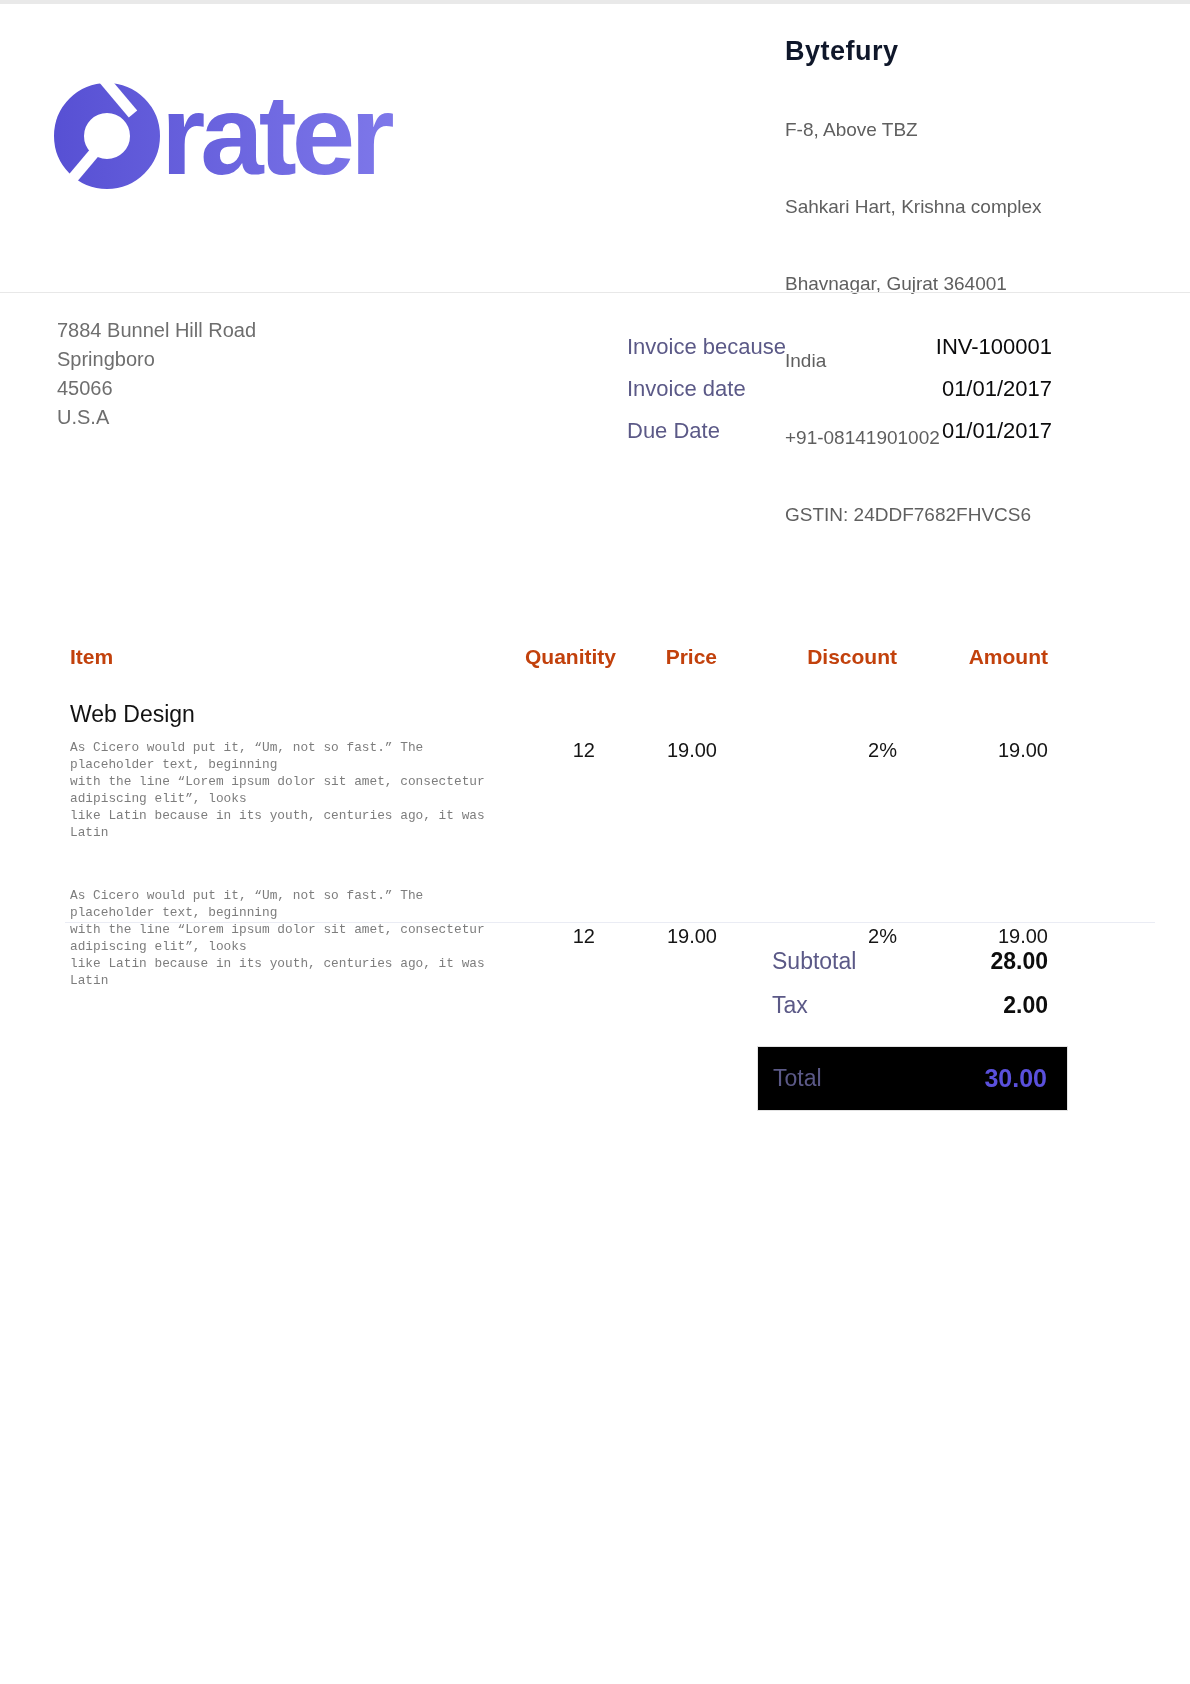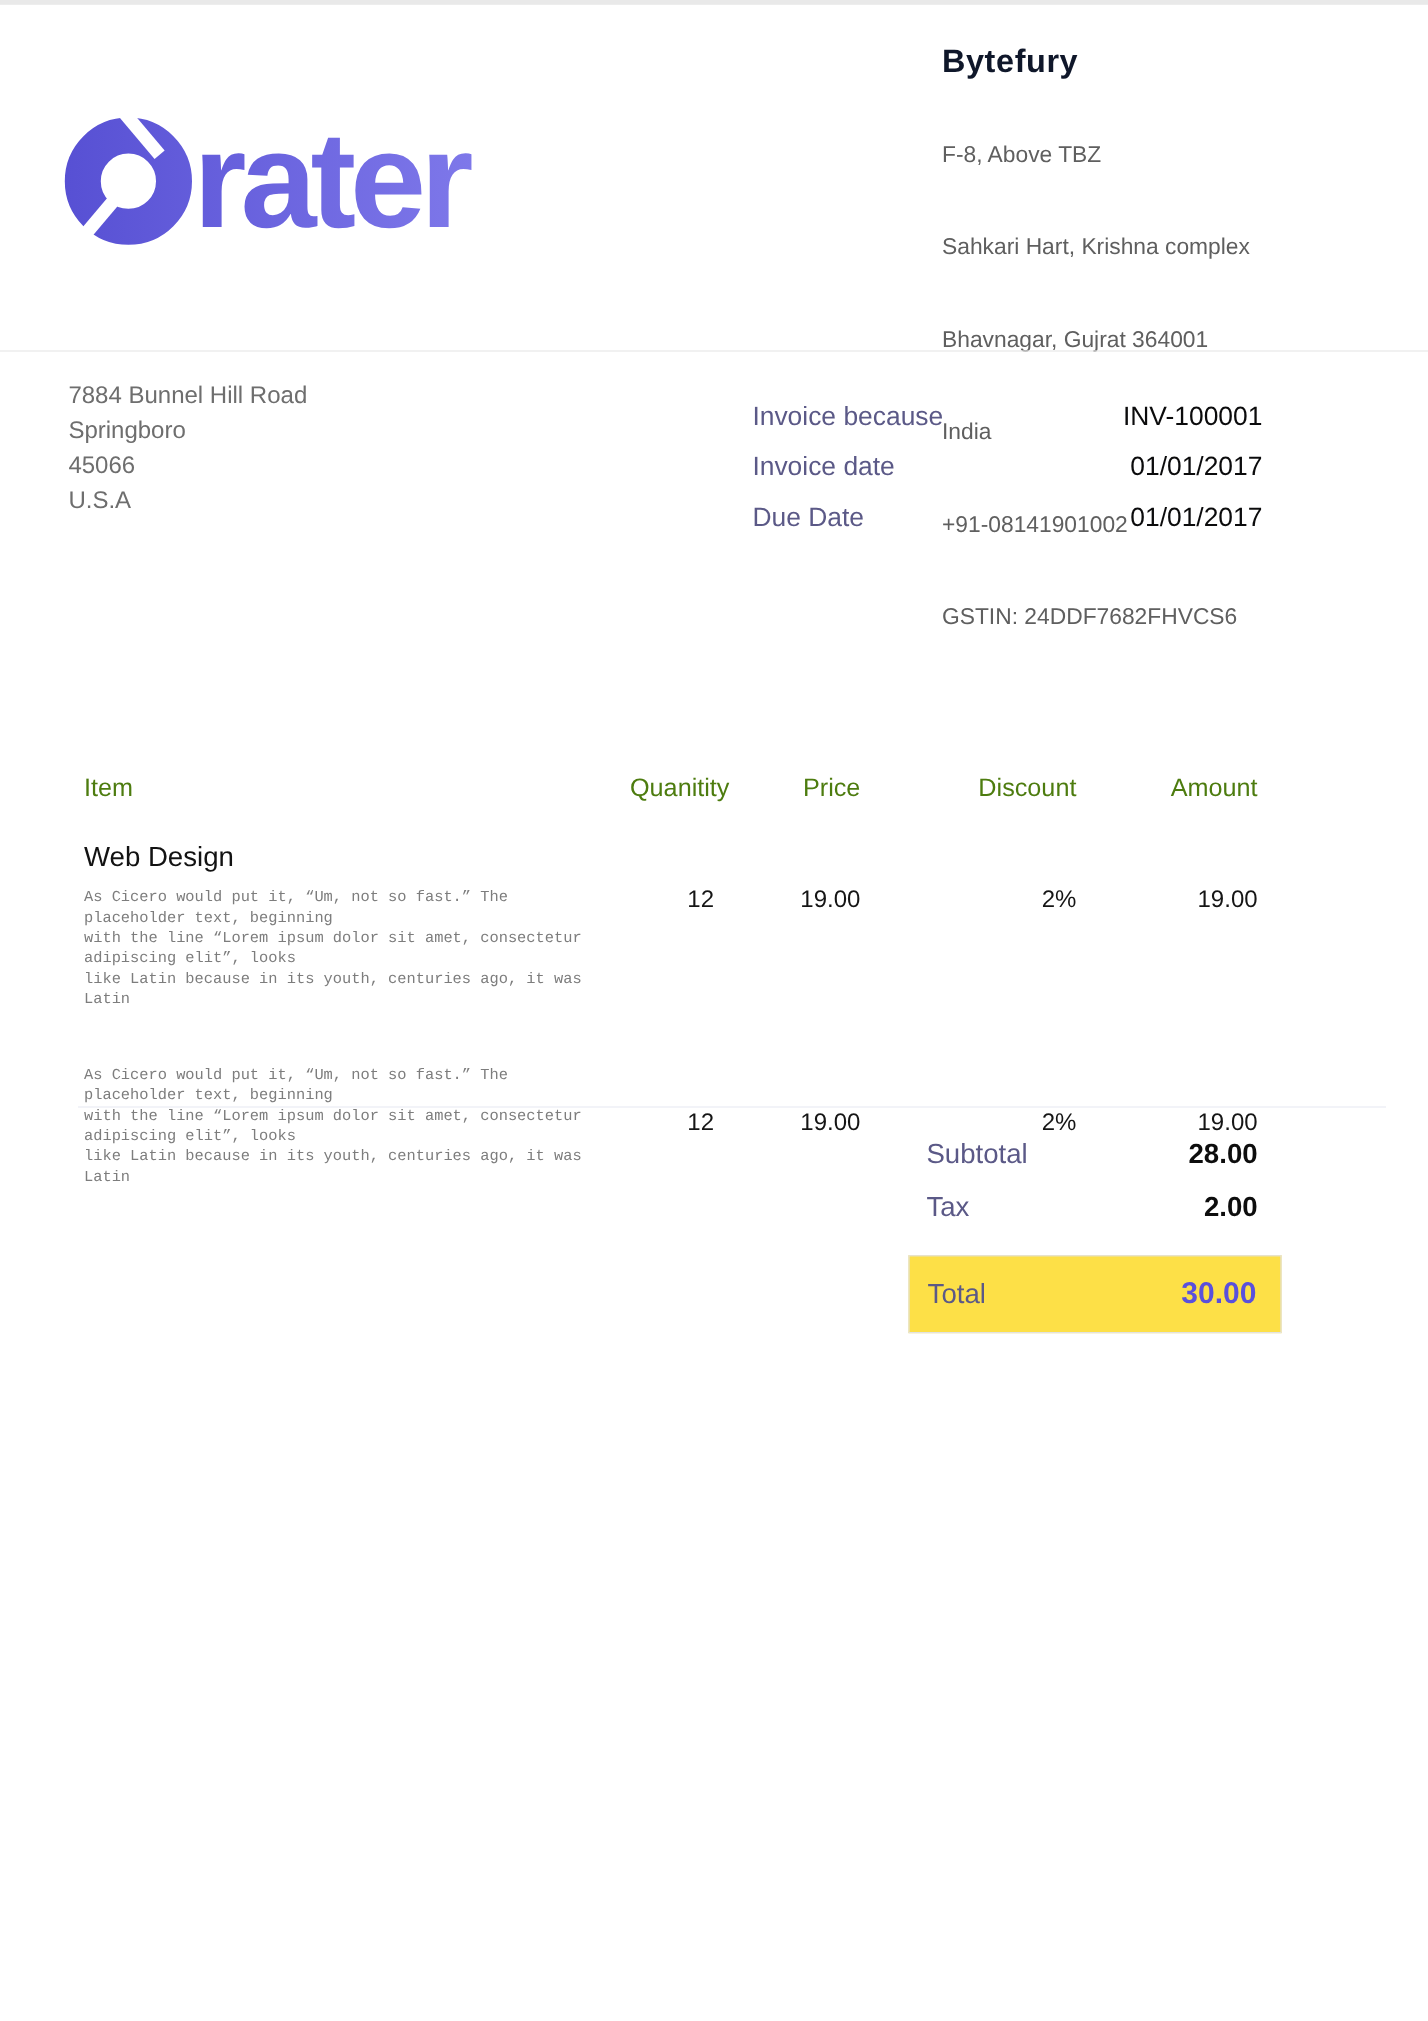--- a/index.html
+++ b/index.html
@@ -8,21 +8,21 @@
     position:relative;
     width:1190px; height:1684px;
     background:#ffffff;
     font-family:"Liberation Sans", sans-serif;
     color:#141414;
     overflow:hidden;
   }
   .top-strip { position:absolute; top:0; left:0; width:1190px; height:4px; background:#e9e9e9; }
 
   
-  .logo-wrap { position:absolute; left:45px; top:79px; width:460px; height:130px; }
+  .logo-wrap { position:absolute; left:45px; top:64px; width:460px; height:130px; }
   .company { position:absolute; left:785px; top:36px; width:330px; }
   .company-name { font-size:27px; font-weight:800; color:#0f172a; letter-spacing:0.5px; margin-bottom:12px; }
   .company-line { font-size:19px; color:#5f5f5f; line-height:29px;margin-top:48px; }
   .header-divider { position:absolute; top:292px; left:0; width:1190px; height:1px; background:#e8e8e8; }
 
   
   .billto { position:absolute; left:57px; top:316px; width:420px; }
   .billto-prefix { font-size:22px; color:#2b2b2b; margin-bottom:8px; }
   .billto-name { font-size:31px; color:#141416; margin-bottom:10px; }
   .billto-line { font-size:20px; color:#6e6e6e; line-height:29px; }
@@ -33,37 +33,37 @@
   .meta-label { font-size:22px; color:#5b5987; }
   .meta-value { font-size:22px; font-weight:500; color:#0b0b0c; }
 
   
   .items { position:absolute; left:70px; top:645px; width:978px; }
   .items-header, .item-row {
     display:grid;
     grid-template-columns:455px 70px 122px 180px 151px;
   }
   .items-header { margin-bottom:32px; }
-  .th { font-size:21px; font-weight:400; color:#4d7c0f; }
+  .th { font-size:21px; font-weight:700; color:#c2410c; }
   .th.num, .cell.num { text-align:right; }
   .item-row { margin-bottom:46px; }
   .item-name { font-size:23px; color:#121212; margin-bottom:11px; }
   .item-desc-line { font-size:12.8px; color:#7d7d7d; line-height:17px; width:430px;font-family:Liberation Mono, monospace; }
   .cell.num { font-size:20px; color:#151515; padding-top:38px; }
 
   .items-divider { position:absolute; left:65px; top:922px; width:1090px; height:1px; background:#eaecf4; }
 
   
   .totals { position:absolute; left:757px; top:948px; width:311px; }
   .totals-row { display:flex; justify-content:space-between; align-items:baseline; padding:0 20px 0 15px; margin-bottom:14px; height:30px; }
   .totals-label { font-size:23px; color:#5b5987; }
   .totals-value { font-size:23px; font-weight:600; color:#0d0d0d; }
   .total-box {
     margin-top:24px; height:65px;
-    border:1px solid #e2e2e2; background:#fde047;
+    border:1px solid #e2e2e2; background:#000000;
     display:flex; justify-content:space-between; align-items:center;
     padding:0 20px 0 15px;
   }
   .total-box .totals-label { font-size:23px; }
   .total-amount { font-size:25px; font-weight:700; color:#5a50dc; }
 </style>
 </head>
 <body>
 
 <div class="page">

